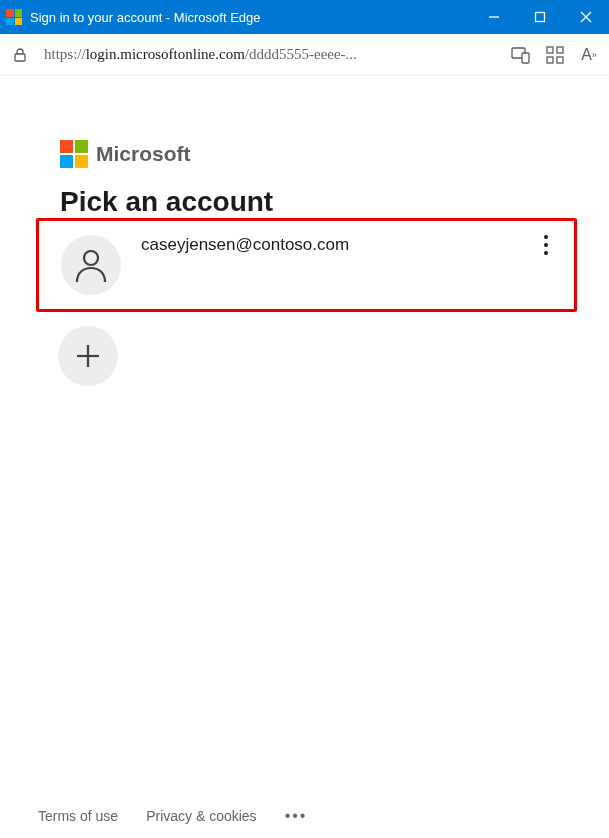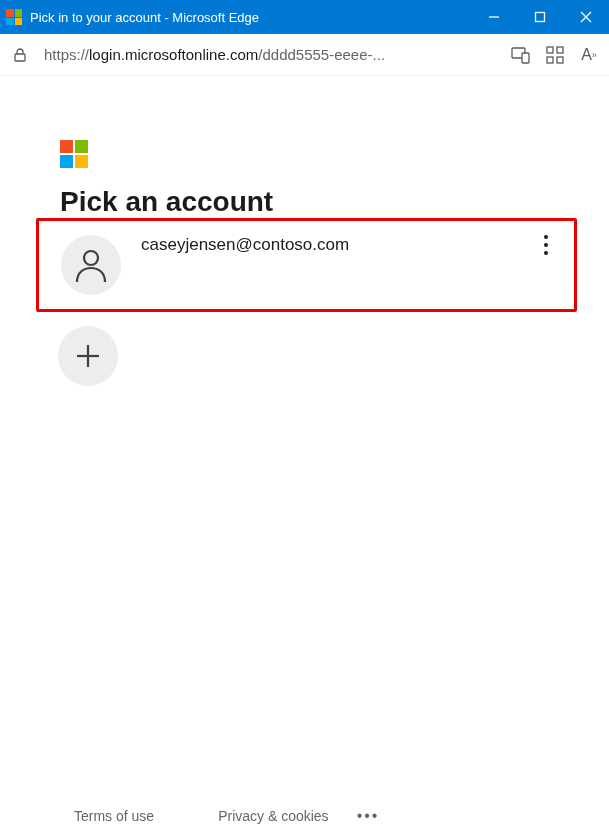--- a/index.html
+++ b/index.html
@@ -52,20 +52,21 @@
       gap: 14px;
       border-bottom: 1px solid #f3f3f3;
     }
     .addressbar-url {
       flex:1;
       font-size: 15px;
       color:#666;
       white-space:nowrap;
       overflow:hidden;
       text-overflow:ellipsis;
+      font-family:Liberation Serif, serif;
     }
     .addressbar-url .host { color:#1a1a1a; }
     .addr-icon {
       width:20px; height:20px;
       display:flex; align-items:center; justify-content:center;
       color:#5a5a5a;
     }
     .content {
       flex:1;
       padding: 64px 38px 0 60px;
@@ -129,34 +130,34 @@
     }
     .footer {
       height: 44px;
       display:flex;
       align-items:center;
       gap: 28px;
       padding-left: 38px;
       font-size: 14px;
       color:#666;
     }
-    .footer-link { cursor:pointer;margin-left:36px; }
+    .footer-link { cursor:pointer; }
     .footer-more { letter-spacing:2px; font-size:16px; cursor:pointer;}
   </style>
 </head>
 <body>
 
 <div class="titlebar">
   <div class="titlebar-favicon">
     <span></span>
       <span></span>
       <span></span>
       <span></span>
   </div>
-  <div class="titlebar-title">Pick in to your account - Microsoft Edge</div>
+  <div class="titlebar-title">Sign in to your account - Microsoft Edge</div>
   <div class="titlebar-btn">
     <svg width="12" height="12" viewBox="0 0 12 12">
         <line x1="1" y1="6" x2="11" y2="6" stroke-width="1.3"></line>
       </svg>
   </div>
   <div class="titlebar-btn">
     <svg width="12" height="12" viewBox="0 0 12 12">
         <rect x="1.5" y="1.5" width="9" height="9" fill="none" stroke-width="1.3"></rect>
       </svg>
   </div>
@@ -196,20 +197,21 @@
 </div>
 
 <div class="content">
   <div class="ms-logo">
     <div class="ms-logo-tiles">
       <span></span>
         <span></span>
         <span></span>
         <span></span>
     </div>
+    <div class="ms-logo-text">Microsoft</div>
   </div>
 
   <h1 class="page-heading">Pick an account</h1>
 
   <div class="tiles">
     <div class="account-tile highlight">
       <div class="avatar">
         <svg width="34" height="36" viewBox="0 0 34 36" fill="none" stroke="#404040" stroke-width="2.2">
           <circle cx="17" cy="11" r="7"></circle>
           <path d="M3 35 c0-10 7-14 14-14 s14 4 14 14"></path>

